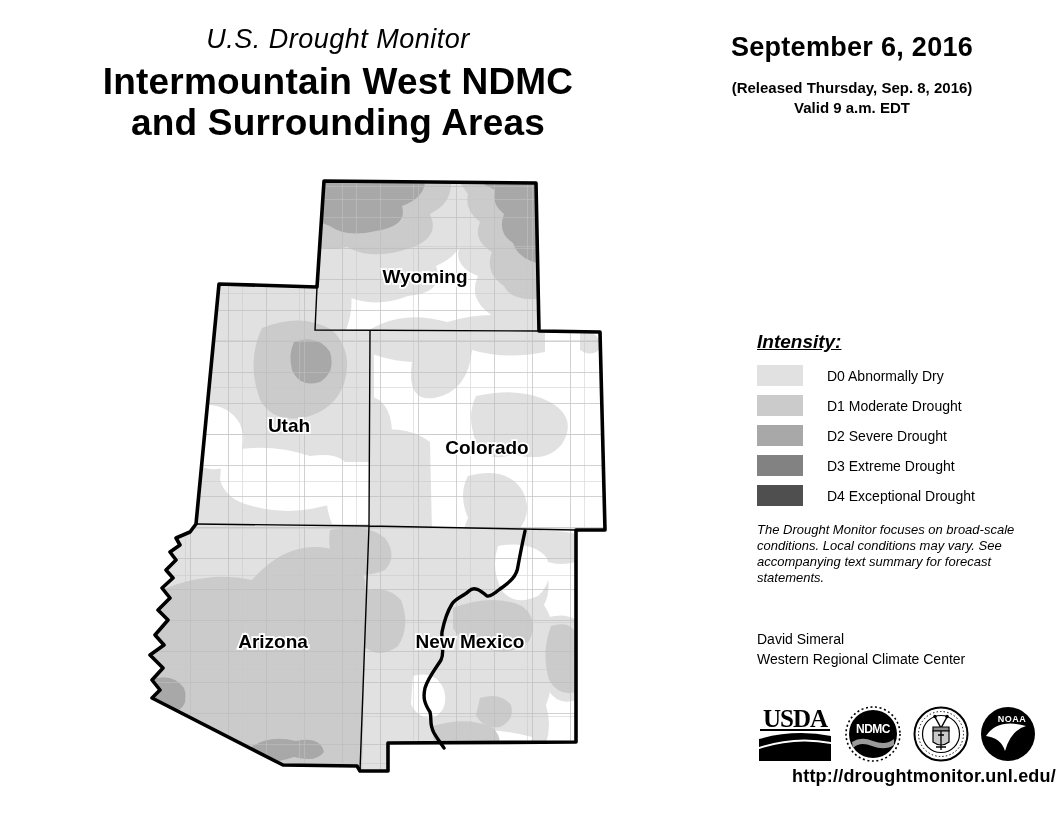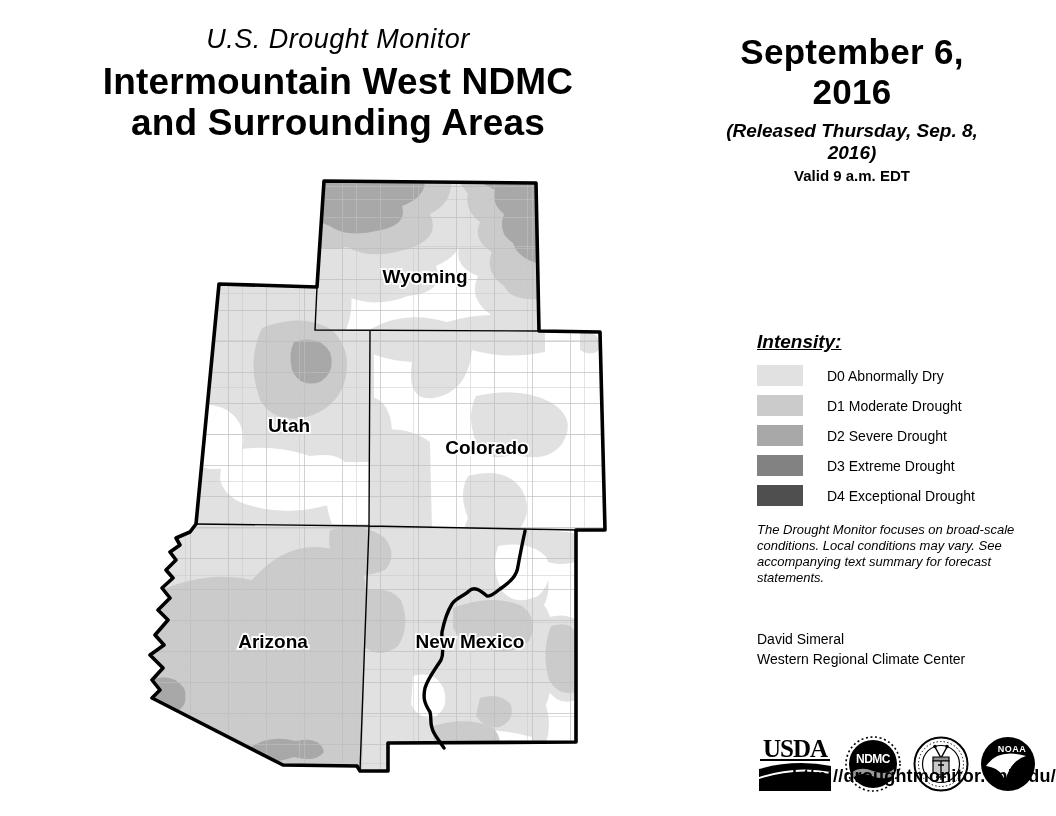--- a/index.html
+++ b/index.html
@@ -6,22 +6,22 @@
   body{width:1056px;height:816px;overflow:hidden;
        font-family:"Liberation Sans","DejaVu Sans",sans-serif;color:#000;}
   #canvas{position:relative;width:1056px;height:816px;background:#fff;}
 
   
   .title-block{position:absolute;left:28px;top:24px;width:620px;text-align:center;}
   .kicker{font-size:27px;font-weight:normal;font-style:italic;letter-spacing:0.5px;}
   .main-title{font-size:37px;font-weight:bold;line-height:41px;margin-top:6px;letter-spacing:0.2px;}
 
   .date-block{position:absolute;left:712px;top:32px;width:280px;text-align:center;}
-  .date-line{font-size:35px;font-weight:bold;letter-spacing:0.3px;}
-  .released-line{font-size:19px;font-weight:bold;font-style:italic;margin-top:8px;}
+  .date-line{font-size:27px;font-weight:bold;letter-spacing:0.3px;}
+  .released-line{font-size:15px;font-weight:bold;margin-top:16px;}
   .valid-line{font-size:15px;font-weight:bold;margin-top:3px;}
 
   
   #map-wrap{position:absolute;left:130px;top:165px;width:525px;height:618px;}
   .c-d0{fill:#e1e1e1;} .c-d1{fill:#cbcbcb;} .c-d2{fill:#a8a8a8;} .c-white{fill:#ffffff;}
   .state-label{font-family:"Liberation Sans",sans-serif;font-size:19px;font-weight:bold;
                fill:#000;stroke:#fff;stroke-width:3.5px;paint-order:stroke;text-anchor:middle;}
 
   
   .right-col{position:absolute;left:757px;width:290px;}
@@ -30,21 +30,21 @@
   .legend-items{margin-top:12px;}
   .legend-row{display:flex;align-items:center;height:21px;margin-bottom:9px;}
   .swatch{width:46px;height:21px;flex:0 0 46px;}
   .legend-label{font-size:14px;margin-left:24px;white-space:nowrap;}
   #disclaimer{top:522px;width:276px;font-size:13px;font-style:italic;line-height:16px;}
   #author{top:620px;}
   .author-lines{margin-top:9px;font-size:14px;line-height:20px;}
 
   
   #logos{position:absolute;left:755px;top:702px;width:282px;display:flex;
-         justify-content:space-between;align-items:center;height:64px;margin-top:30px;}
+         justify-content:space-between;align-items:center;height:64px;}
   .logo{display:block;}
   #site-url{position:absolute;left:774px;top:766px;width:300px;text-align:center;
             font-size:18px;font-weight:bold;letter-spacing:0.2px;}
 </style>
 </head>
 <body>
 
 <div id="canvas">
 
   <div class="title-block">

